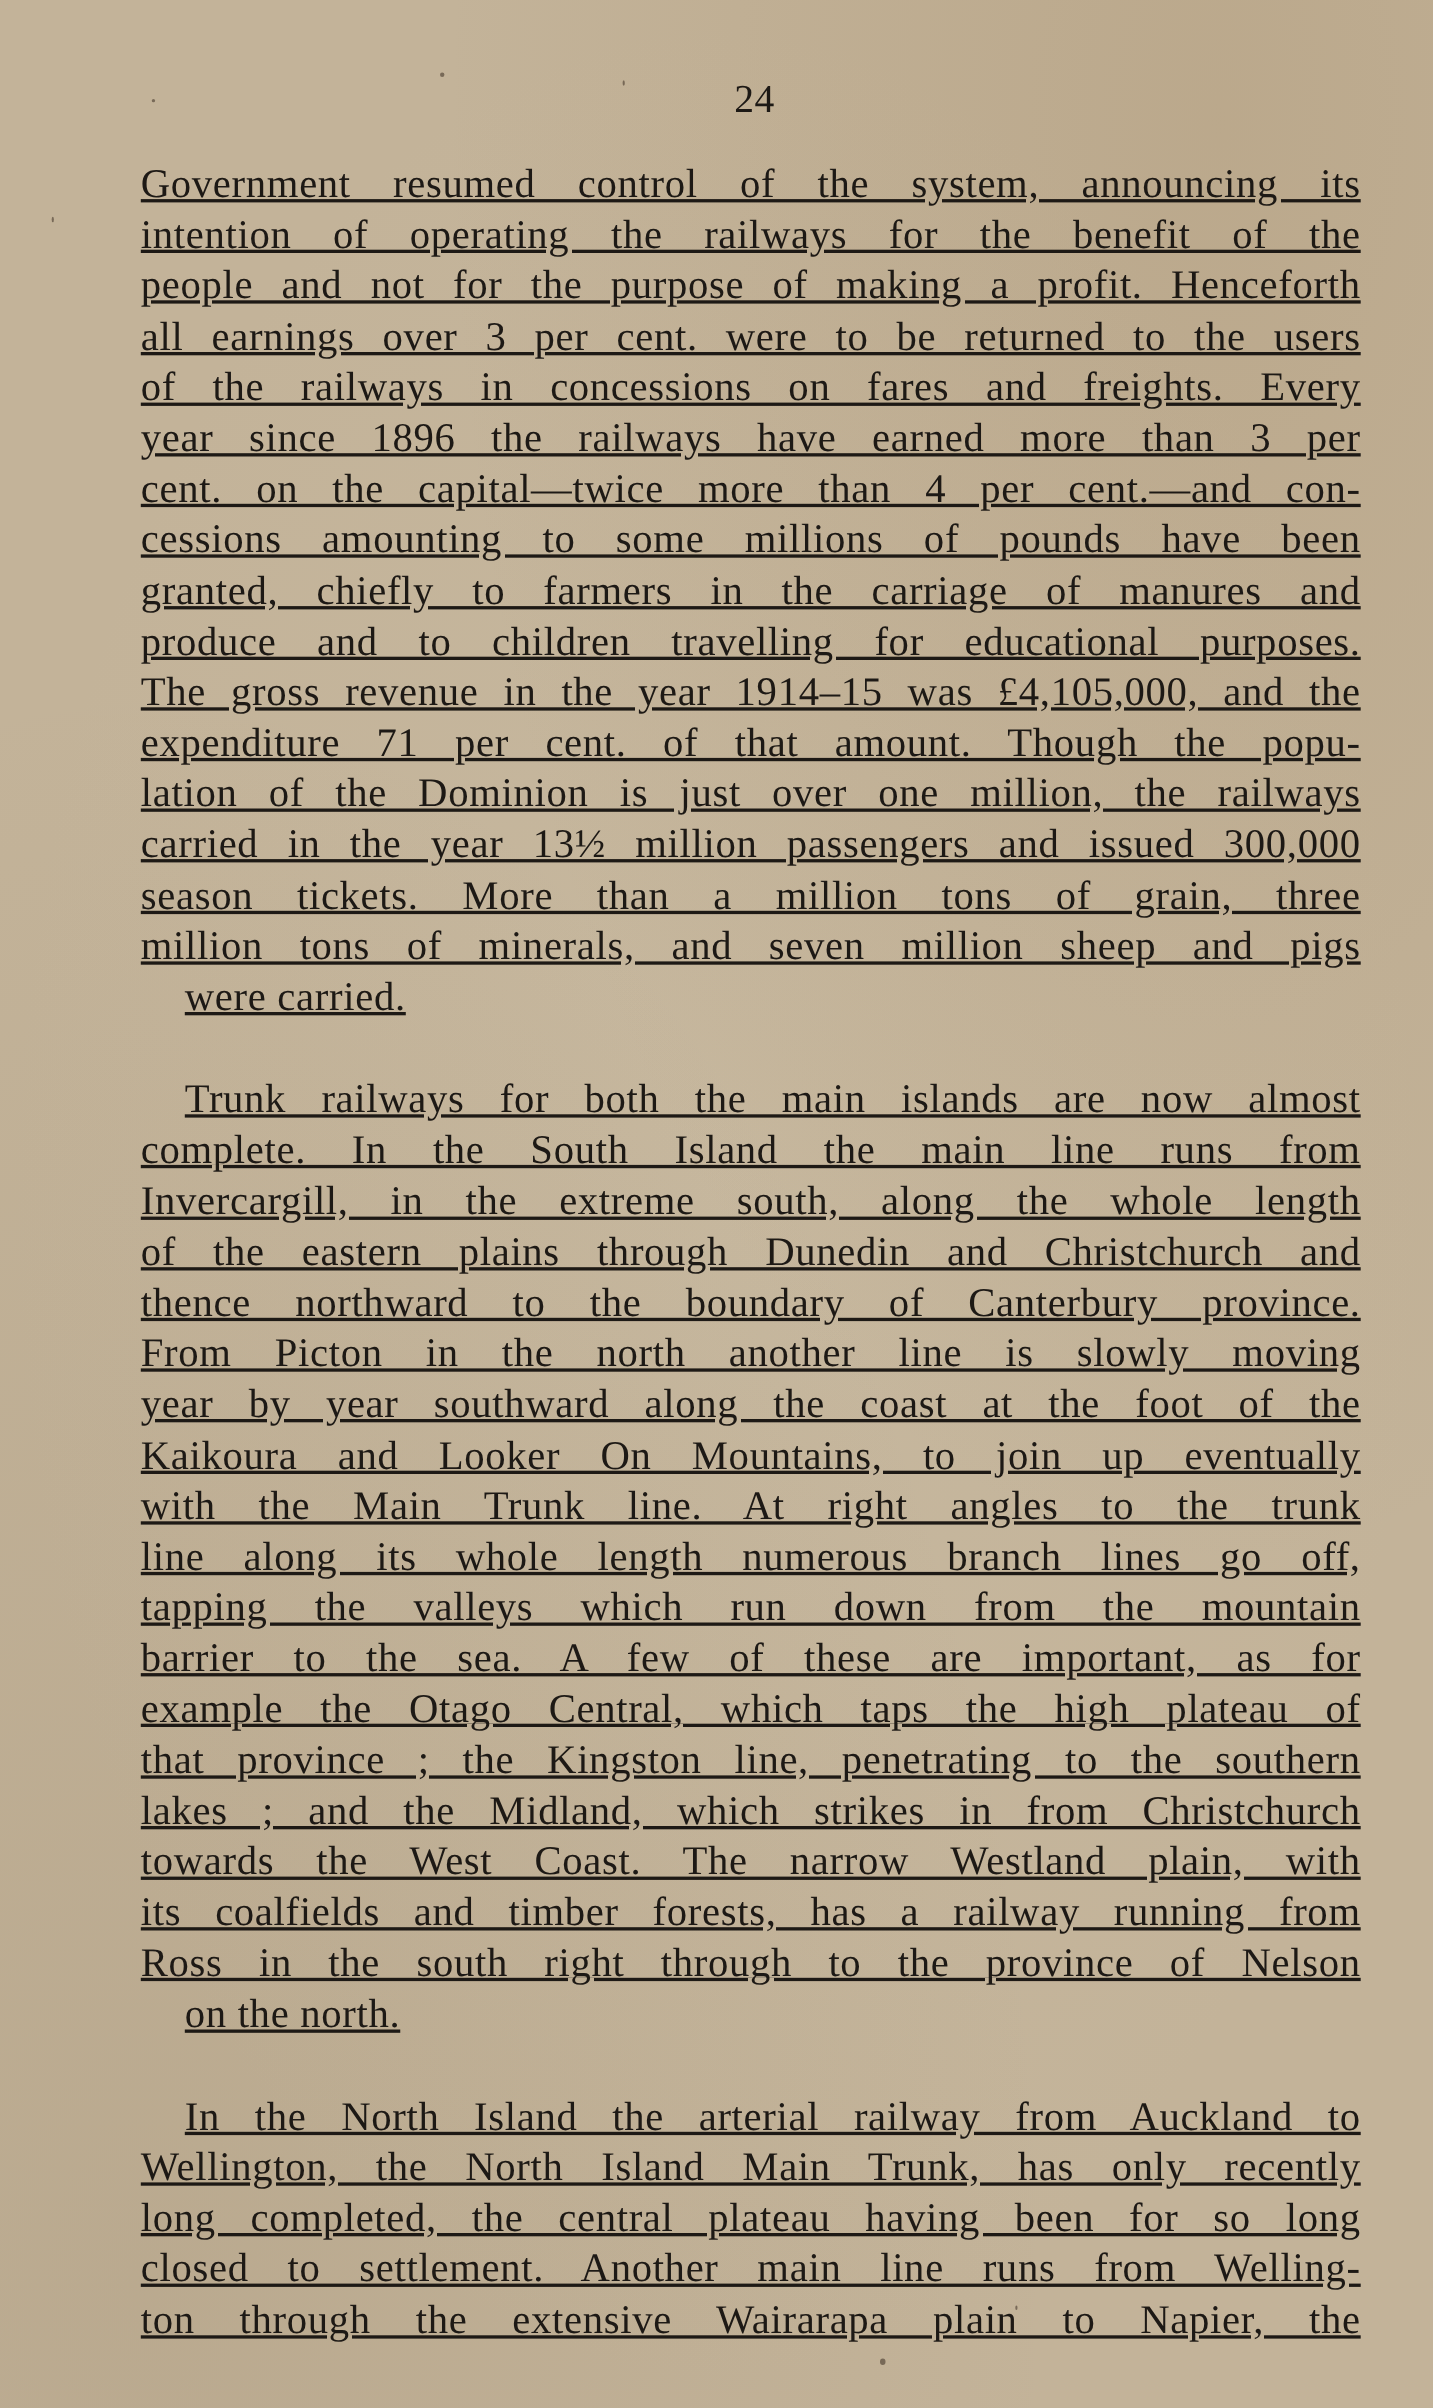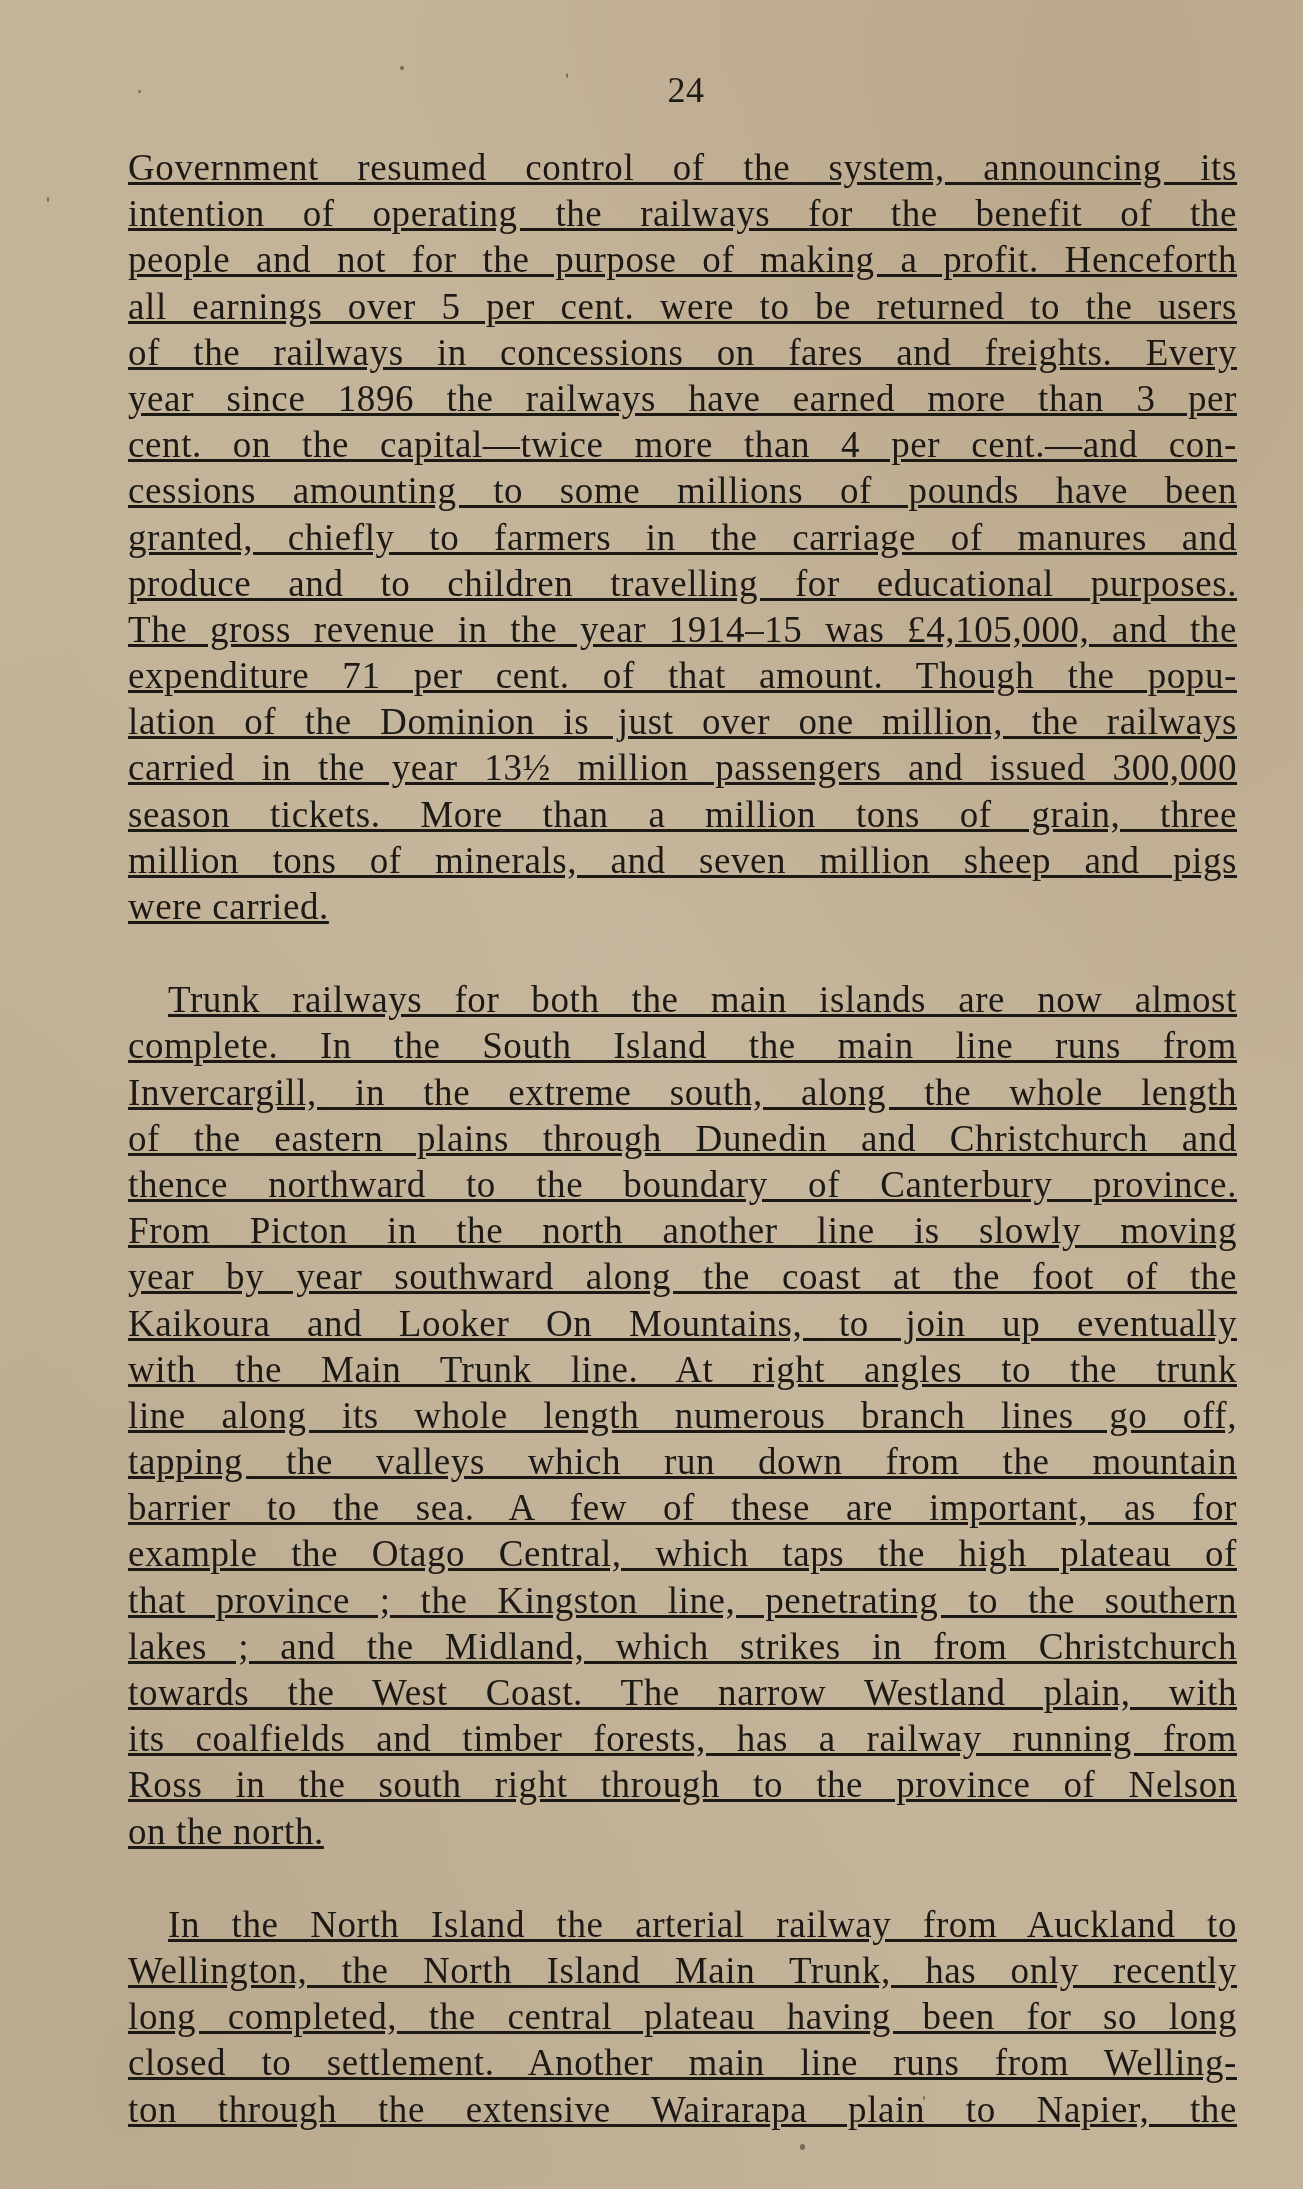--- a/index.html
+++ b/index.html
@@ -53,20 +53,21 @@
       font-size: 37px;
       white-space: nowrap;
       text-align: justify;
       text-align-last: justify;
       word-spacing: 0px;
       letter-spacing: 0.6px;
     }
     .line.last {
       text-align: left;
       text-align-last: left;
+      margin-left: 40px;
     }
     .line.indent {
       padding-left: 40px;
       margin-top: 47px;
     }
     .speck {
       position: absolute;
       border-radius: 50%;
       background: #3a2e22;
       opacity: 0.55;
@@ -78,21 +79,21 @@
 <div class="page">
 
   <div class="page-number">24</div>
 
   <div class="text-block">
 
     <div class="paragraph">
       <span class="line">Government resumed control of the system, announcing its</span>
       <span class="line">intention of operating the railways for the benefit of the</span>
       <span class="line">people and not for the purpose of making a profit. Henceforth</span>
-      <span class="line">all earnings over 5 per cent. were to be returned to the users</span>
+      <span class="line">all earnings over 3 per cent. were to be returned to the users</span>
       <span class="line">of the railways in concessions on fares and freights. Every</span>
       <span class="line">year since 1896 the railways have earned more than 3 per</span>
       <span class="line">cent. on the capital—twice more than 4 per cent.—and con-</span>
       <span class="line">cessions amounting to some millions of pounds have been</span>
       <span class="line">granted, chiefly to farmers in the carriage of manures and</span>
       <span class="line">produce and to children travelling for educational purposes.</span>
       <span class="line">The gross revenue in the year 1914–15 was £4,105,000, and the</span>
       <span class="line">expenditure 71 per cent. of that amount. Though the popu-</span>
       <span class="line">lation of the Dominion is just over one million, the railways</span>
       <span class="line">carried in the year 13½ million passengers and issued 300,000</span>

